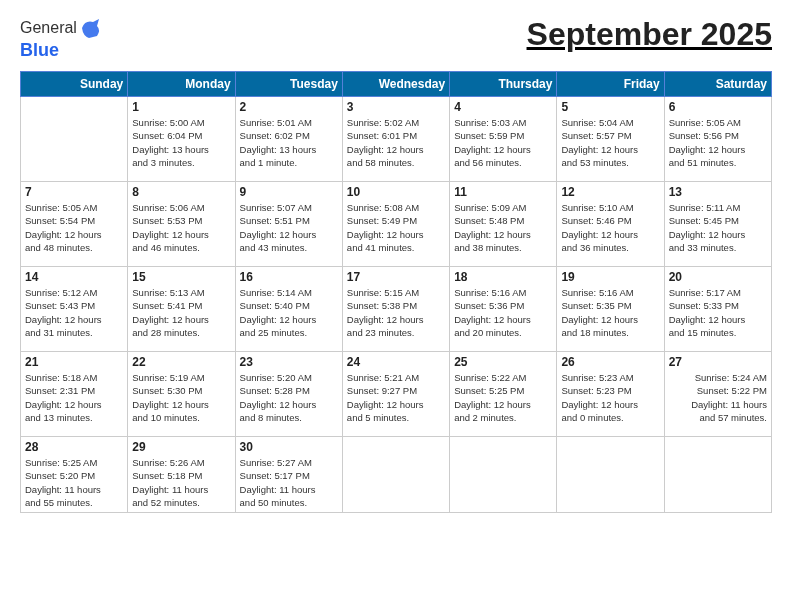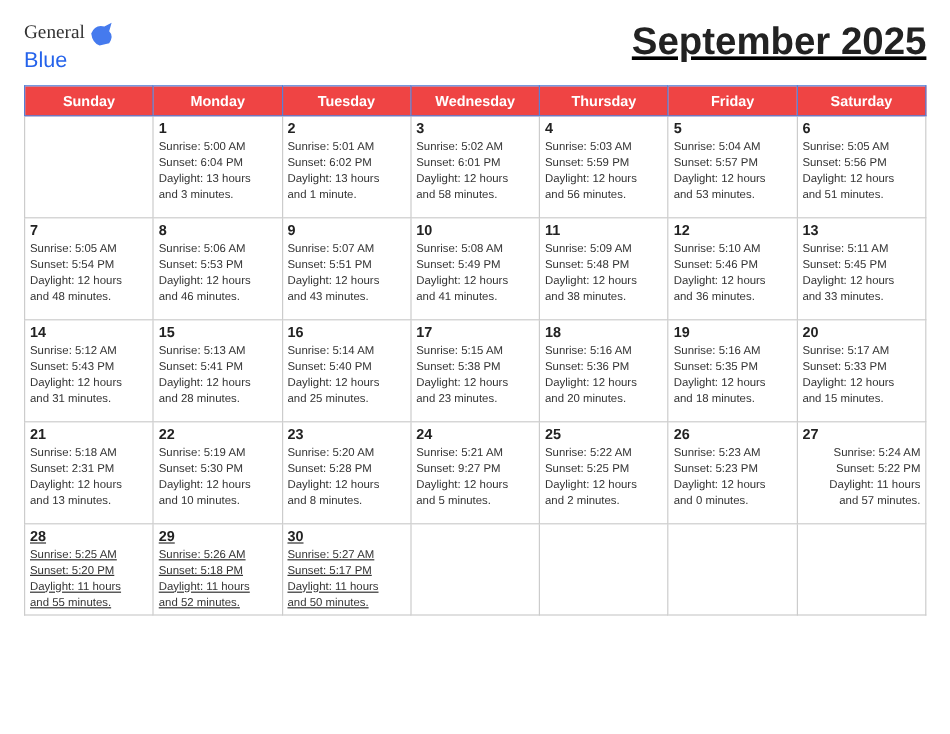--- a/index.html
+++ b/index.html
@@ -44,40 +44,39 @@
     .location {
       font-size: 14px;
       color: #555;
     }
     .calendar {
       width: 100%;
       border-collapse: collapse;
       table-layout: fixed;
     }
     .calendar thead tr th {
-      background-color: #ef4444;
+      background-color: #0369a1;
       color: #fff;
       font-size: 12px;
       font-weight: bold;
       padding: 5px 4px;
       border: 1px solid #5580d8;
-      text-align: center;
+      text-align: right;
     }
     .calendar tbody tr td {
       border: 1px solid #ccc;
       vertical-align: top;
       padding: 3px 4px;
       font-size: 10px;
       color: #333;
       height: 85px;
       background: #fff;
     }
     .calendar tbody tr:last-child td {
       height: 70px;
-      text-decoration: underline;
     }
     .day-num {
       font-size: 12px;
       font-weight: bold;
       color: #222;
       display: block;
       margin-bottom: 2px;
     }
     .day-info {
       font-size: 9.5px;
@@ -91,27 +90,27 @@
       background: #f5f5f5;
     }
   </style>
 </head>
 <body>
 
 <div class="container">
   <div class="header">
     <div class="logo">
       <div>
-        <div style="display:flex;align-items:center;font-family:Liberation Serif, serif;">
+        <div style="display:flex;align-items:center;">
           <span class="logo-general">General</span>
           <svg class="logo-icon" viewBox="0 0 24 24" fill="#2563eb">
             <path d="M3 12 Q6 4 14 6 L20 3 L18 10 Q22 14 18 20 L10 22 Q4 20 3 12Z" fill="#2563eb" opacity="0.85"></path>
           </svg>
         </div>
-        <span class="logo-blue" style="font-size:18px;font-weight:normal;">Blue</span>
+        <span class="logo-blue" style="font-size:18px;font-weight:bold;">Blue</span>
       </div>
     </div>
     <div class="title-area">
       <div class="month-title">September 2025</div>
     </div>
   </div>
 
   <table class="calendar">
     <thead>
       <tr>

